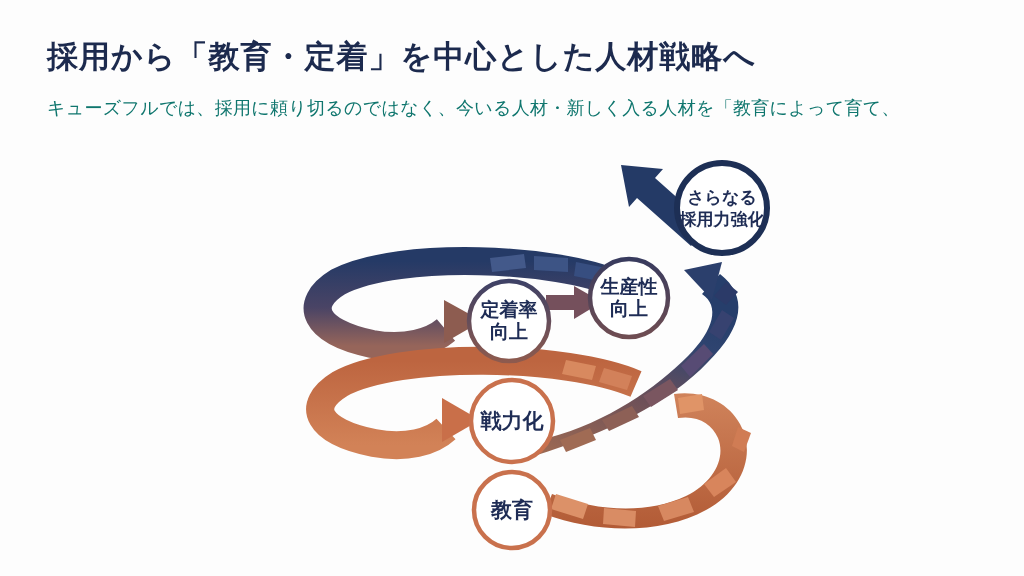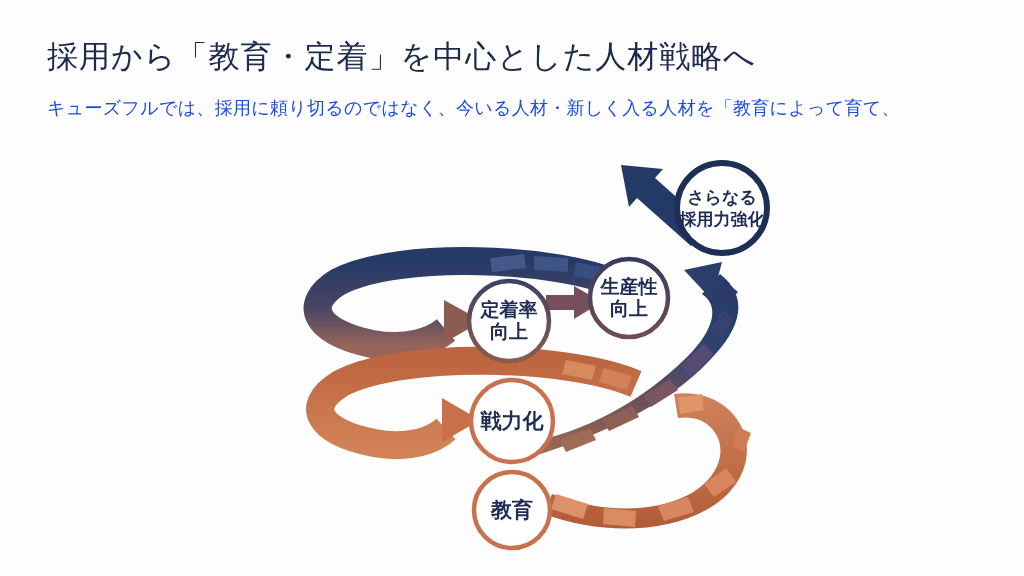--- a/index.html
+++ b/index.html
@@ -2,25 +2,25 @@
 <html><head>
 <meta charset="utf-8">
 <style>
   html,body{margin:0;padding:0;}
   body{
     width:1024px;height:576px;overflow:hidden;background:#fdfdfd;
     font-family:"Liberation Sans","DejaVu Sans",sans-serif;position:relative;
   }
   .header{position:absolute;left:47px;top:40px;width:940px;}
   .title{
-    font-size:31px;font-weight:400;color:#1c2a4e;letter-spacing:1px;
+    font-size:31px;font-weight:700;color:#1c2a4e;letter-spacing:1px;
     margin:0 0 20px 0;line-height:1.1;
   }
   .body-text{
-    font-size:18px;color:#1d4ed8;letter-spacing:0.3px;line-height:28px;margin:0;
+    font-size:18px;color:#0f766e;letter-spacing:0.3px;line-height:28px;margin:0;
   }
   .diagram{position:absolute;left:0;top:0;width:1024px;height:576px;}
   svg text{font-family:"Liberation Sans","DejaVu Sans",sans-serif;font-weight:700;fill:#1e2c55;}
 </style>
 </head>
 <body>
 
 <div class="header">
   <h1 class="title">採用から「教育・定着」を中心とした人材戦略へ</h1>
   <p class="body-text"><span>キューズフルでは、採用に頼り切るのではなく、今いる人材・新しく入る人材を「教育によって育て、</span><br></p>

